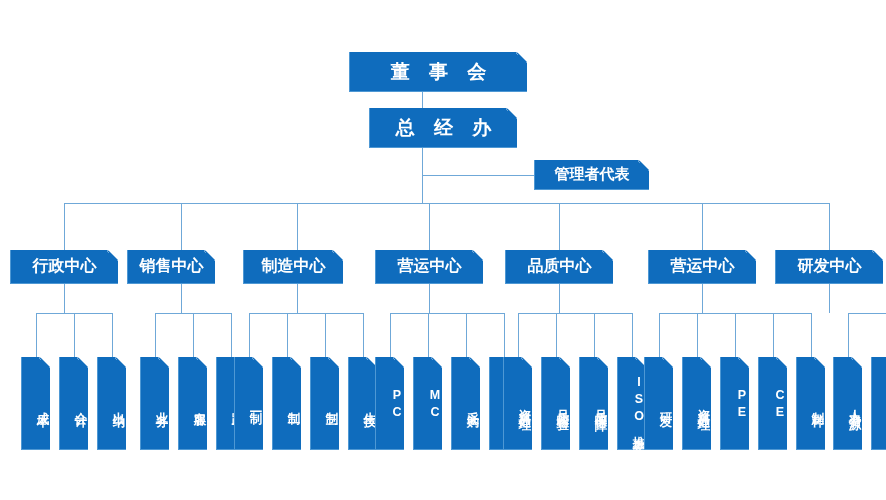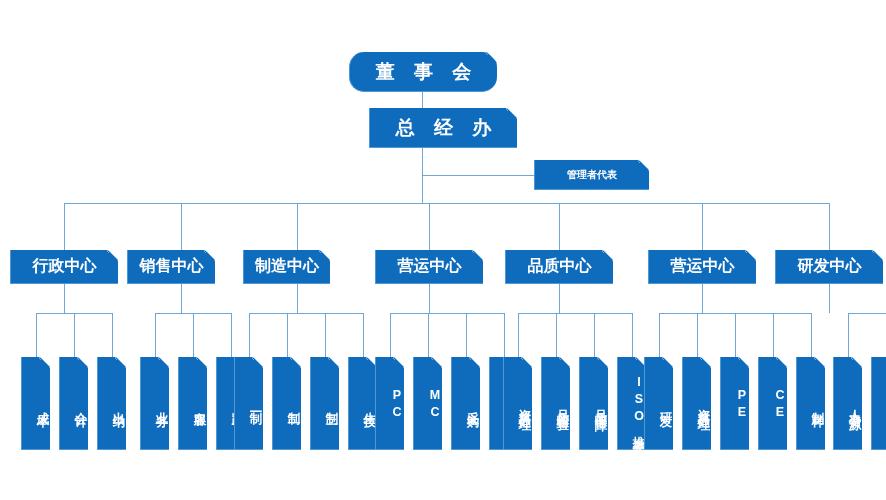--- a/index.html
+++ b/index.html
@@ -67,21 +67,21 @@
 
   
   .box.top{
     height:40px;
     font-size:19px;
     letter-spacing:7px;
     text-indent:7px;
   }
   .box.rep{
     height:30px;
-    font-size:10px;
+    font-size:15px;
     letter-spacing:0px;
   }
   
   .box.center{
     height:34px;
     font-size:16px;
   }
   
   .box.leaf{
     font-size:12.5px;
@@ -99,21 +99,21 @@
     text-orientation:upright;
     white-space:nowrap;
   }
 </style>
 </head>
 <body>
 
 <div id="stage">
 
 
-  <div class="box top" style="left:349px;top:52px;width:148px;border-radius:15px;">
+  <div class="box top" style="left:349px;top:52px;width:178px;">
     <span class="lbl">董 事 会</span>
   </div>
 
   <div class="box top" style="left:369px;top:108px;width:148px;">
     <span class="lbl">总 经 办</span>
   </div>
 
   <div class="box rep" style="left:534px;top:160px;width:115px;">
     <span class="lbl">管理者代表</span>
   </div>
@@ -187,21 +187,21 @@
       </div>
       <div class="box leaf" style="left: 140px; top: 357px; width: 29px; height: 93px;">
         <span class="lbl">业务</span>
       </div>
       <div class="box leaf" style="left: 178px; top: 357px; width: 29px; height: 93px;">
         <span class="lbl">客服</span>
       </div>
       <div class="box leaf" style="left: 216px; top: 357px; width: 29px; height: 93px;">
         <span class="lbl">跟单</span>
       </div>
-      <div class="box center" style="left: 243px; top: 250px; width: 87px;">
+      <div class="box center" style="left: 243px; top: 250px; width: 100px;">
         <span class="lbl">制造中心</span>
       </div>
       <div class="box leaf" style="left: 234px; top: 357px; width: 29px; height: 93px;">
         <span class="lbl">制一</span>
       </div>
       <div class="box leaf" style="left: 272px; top: 357px; width: 29px; height: 93px;">
         <span class="lbl">制二</span>
       </div>
       <div class="box leaf" style="left: 310px; top: 357px; width: 29px; height: 93px;">
         <span class="lbl">制三</span>

